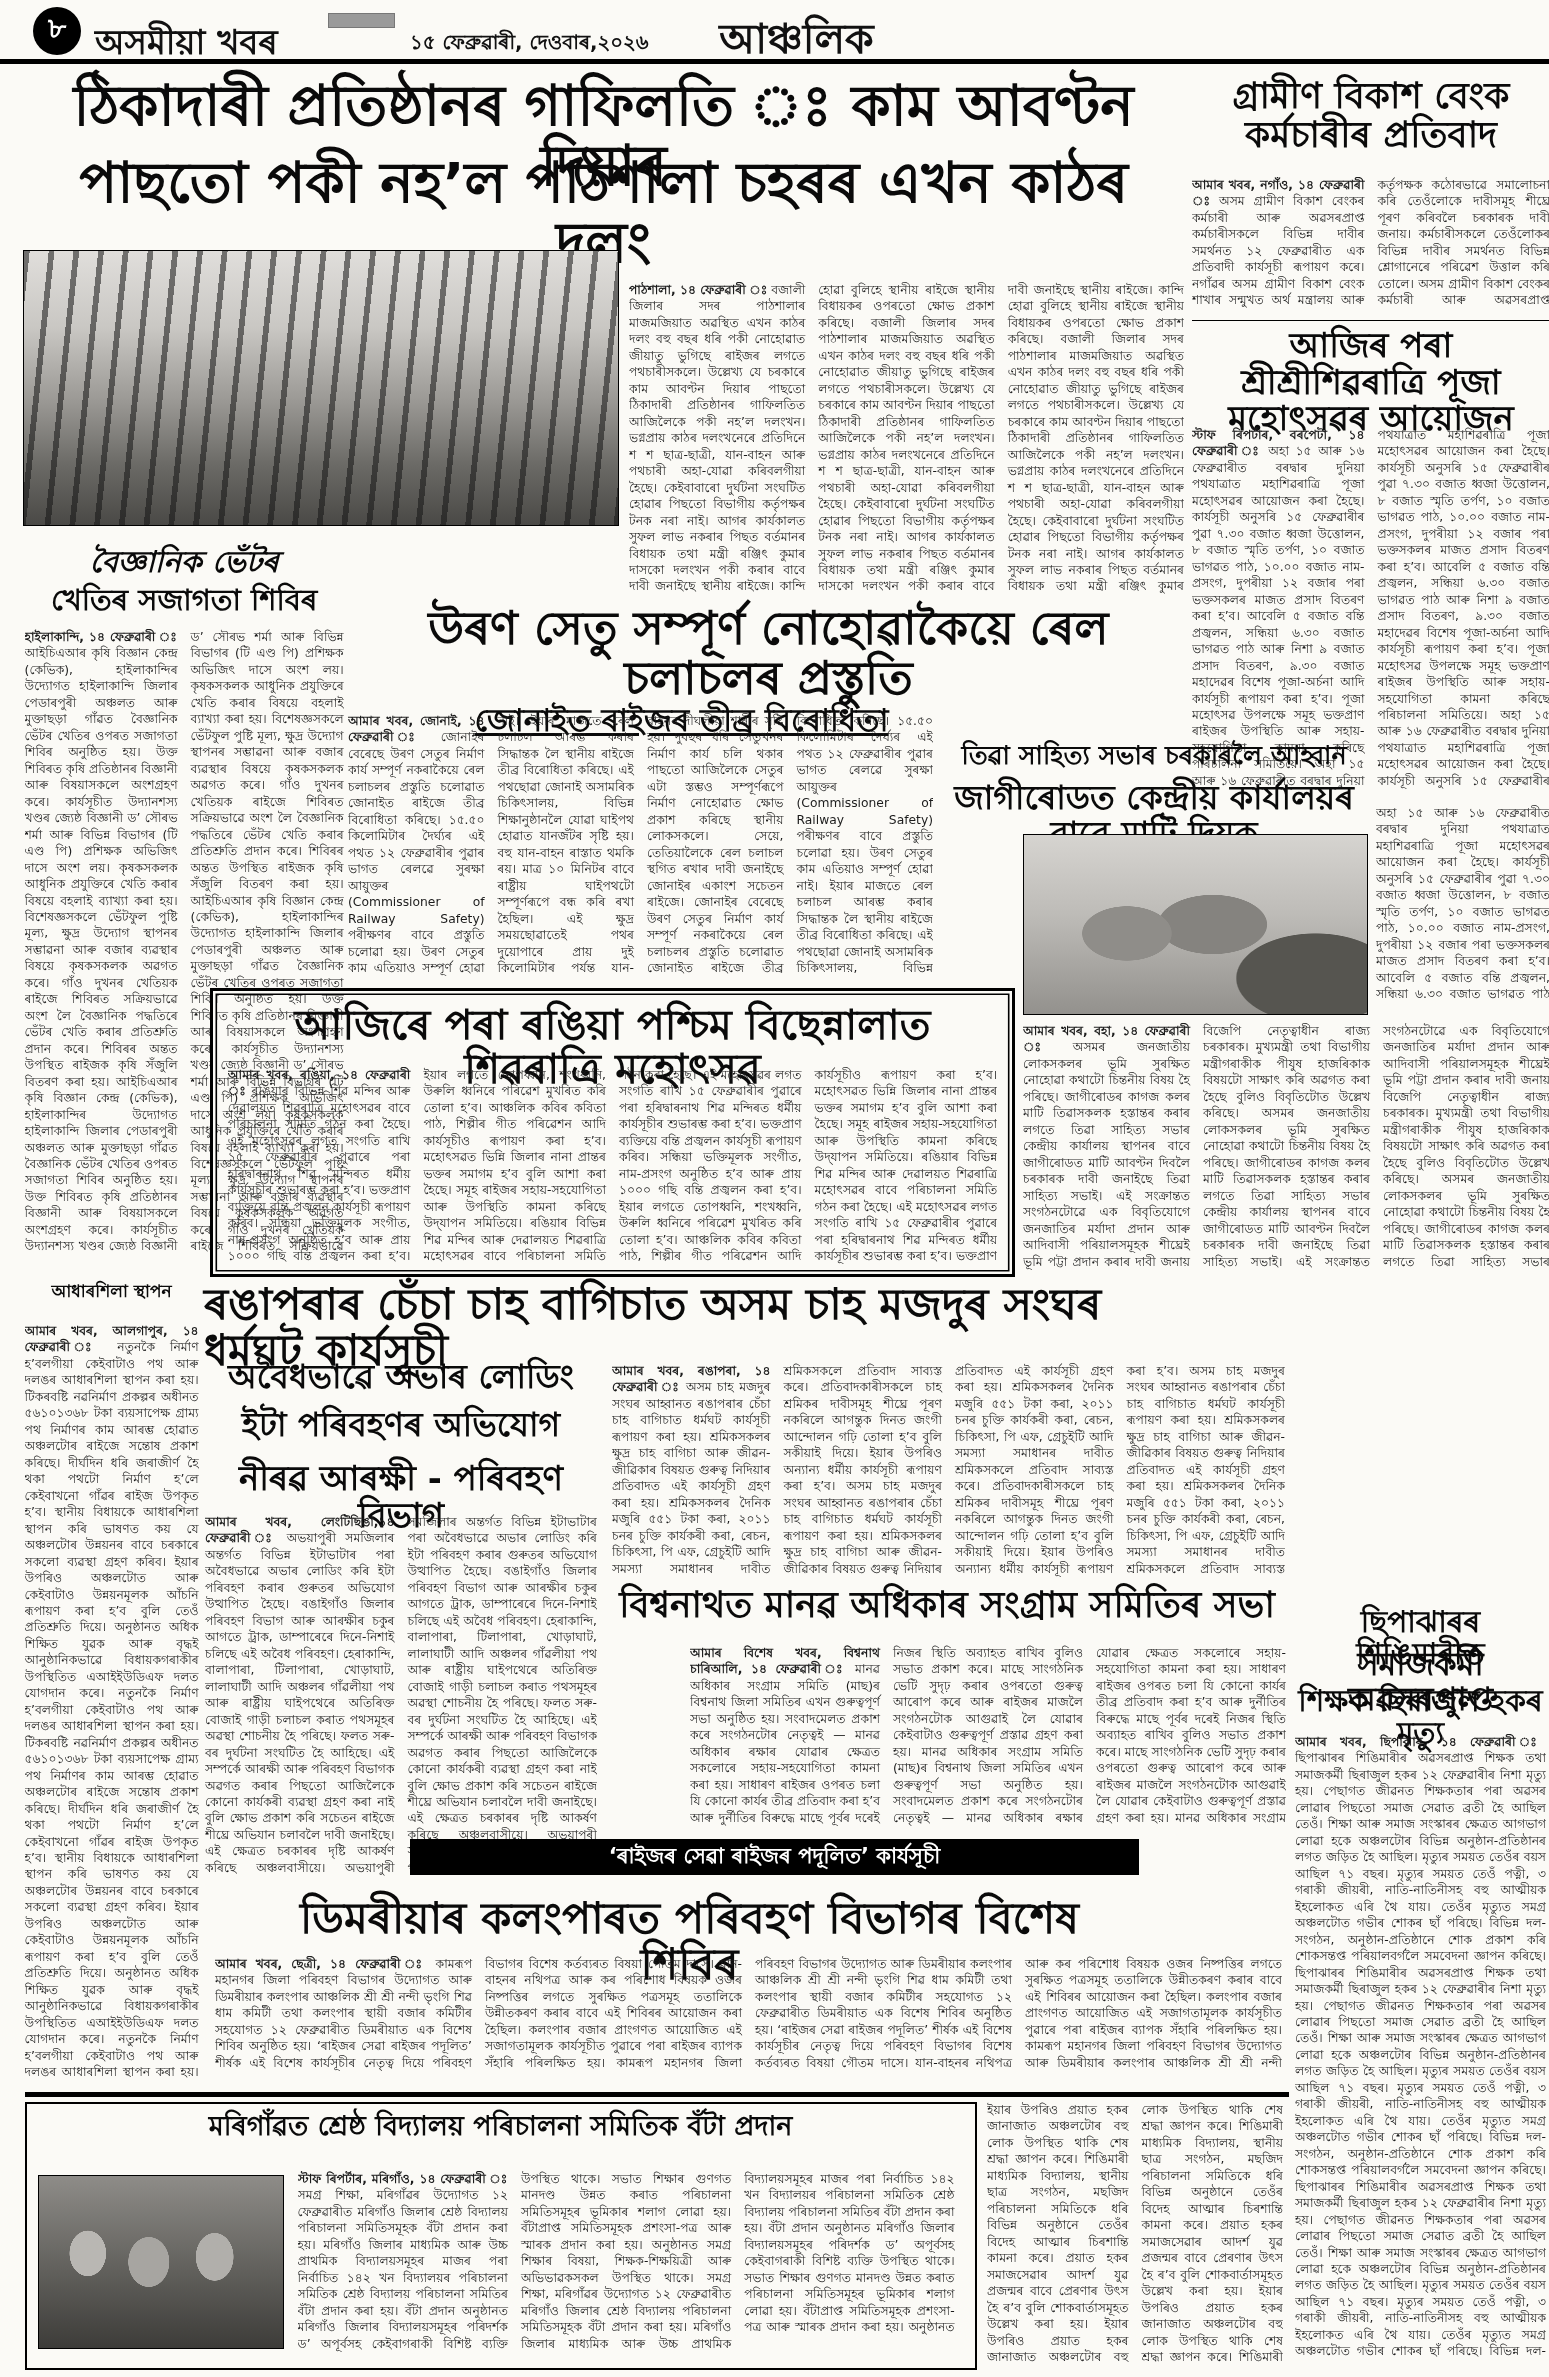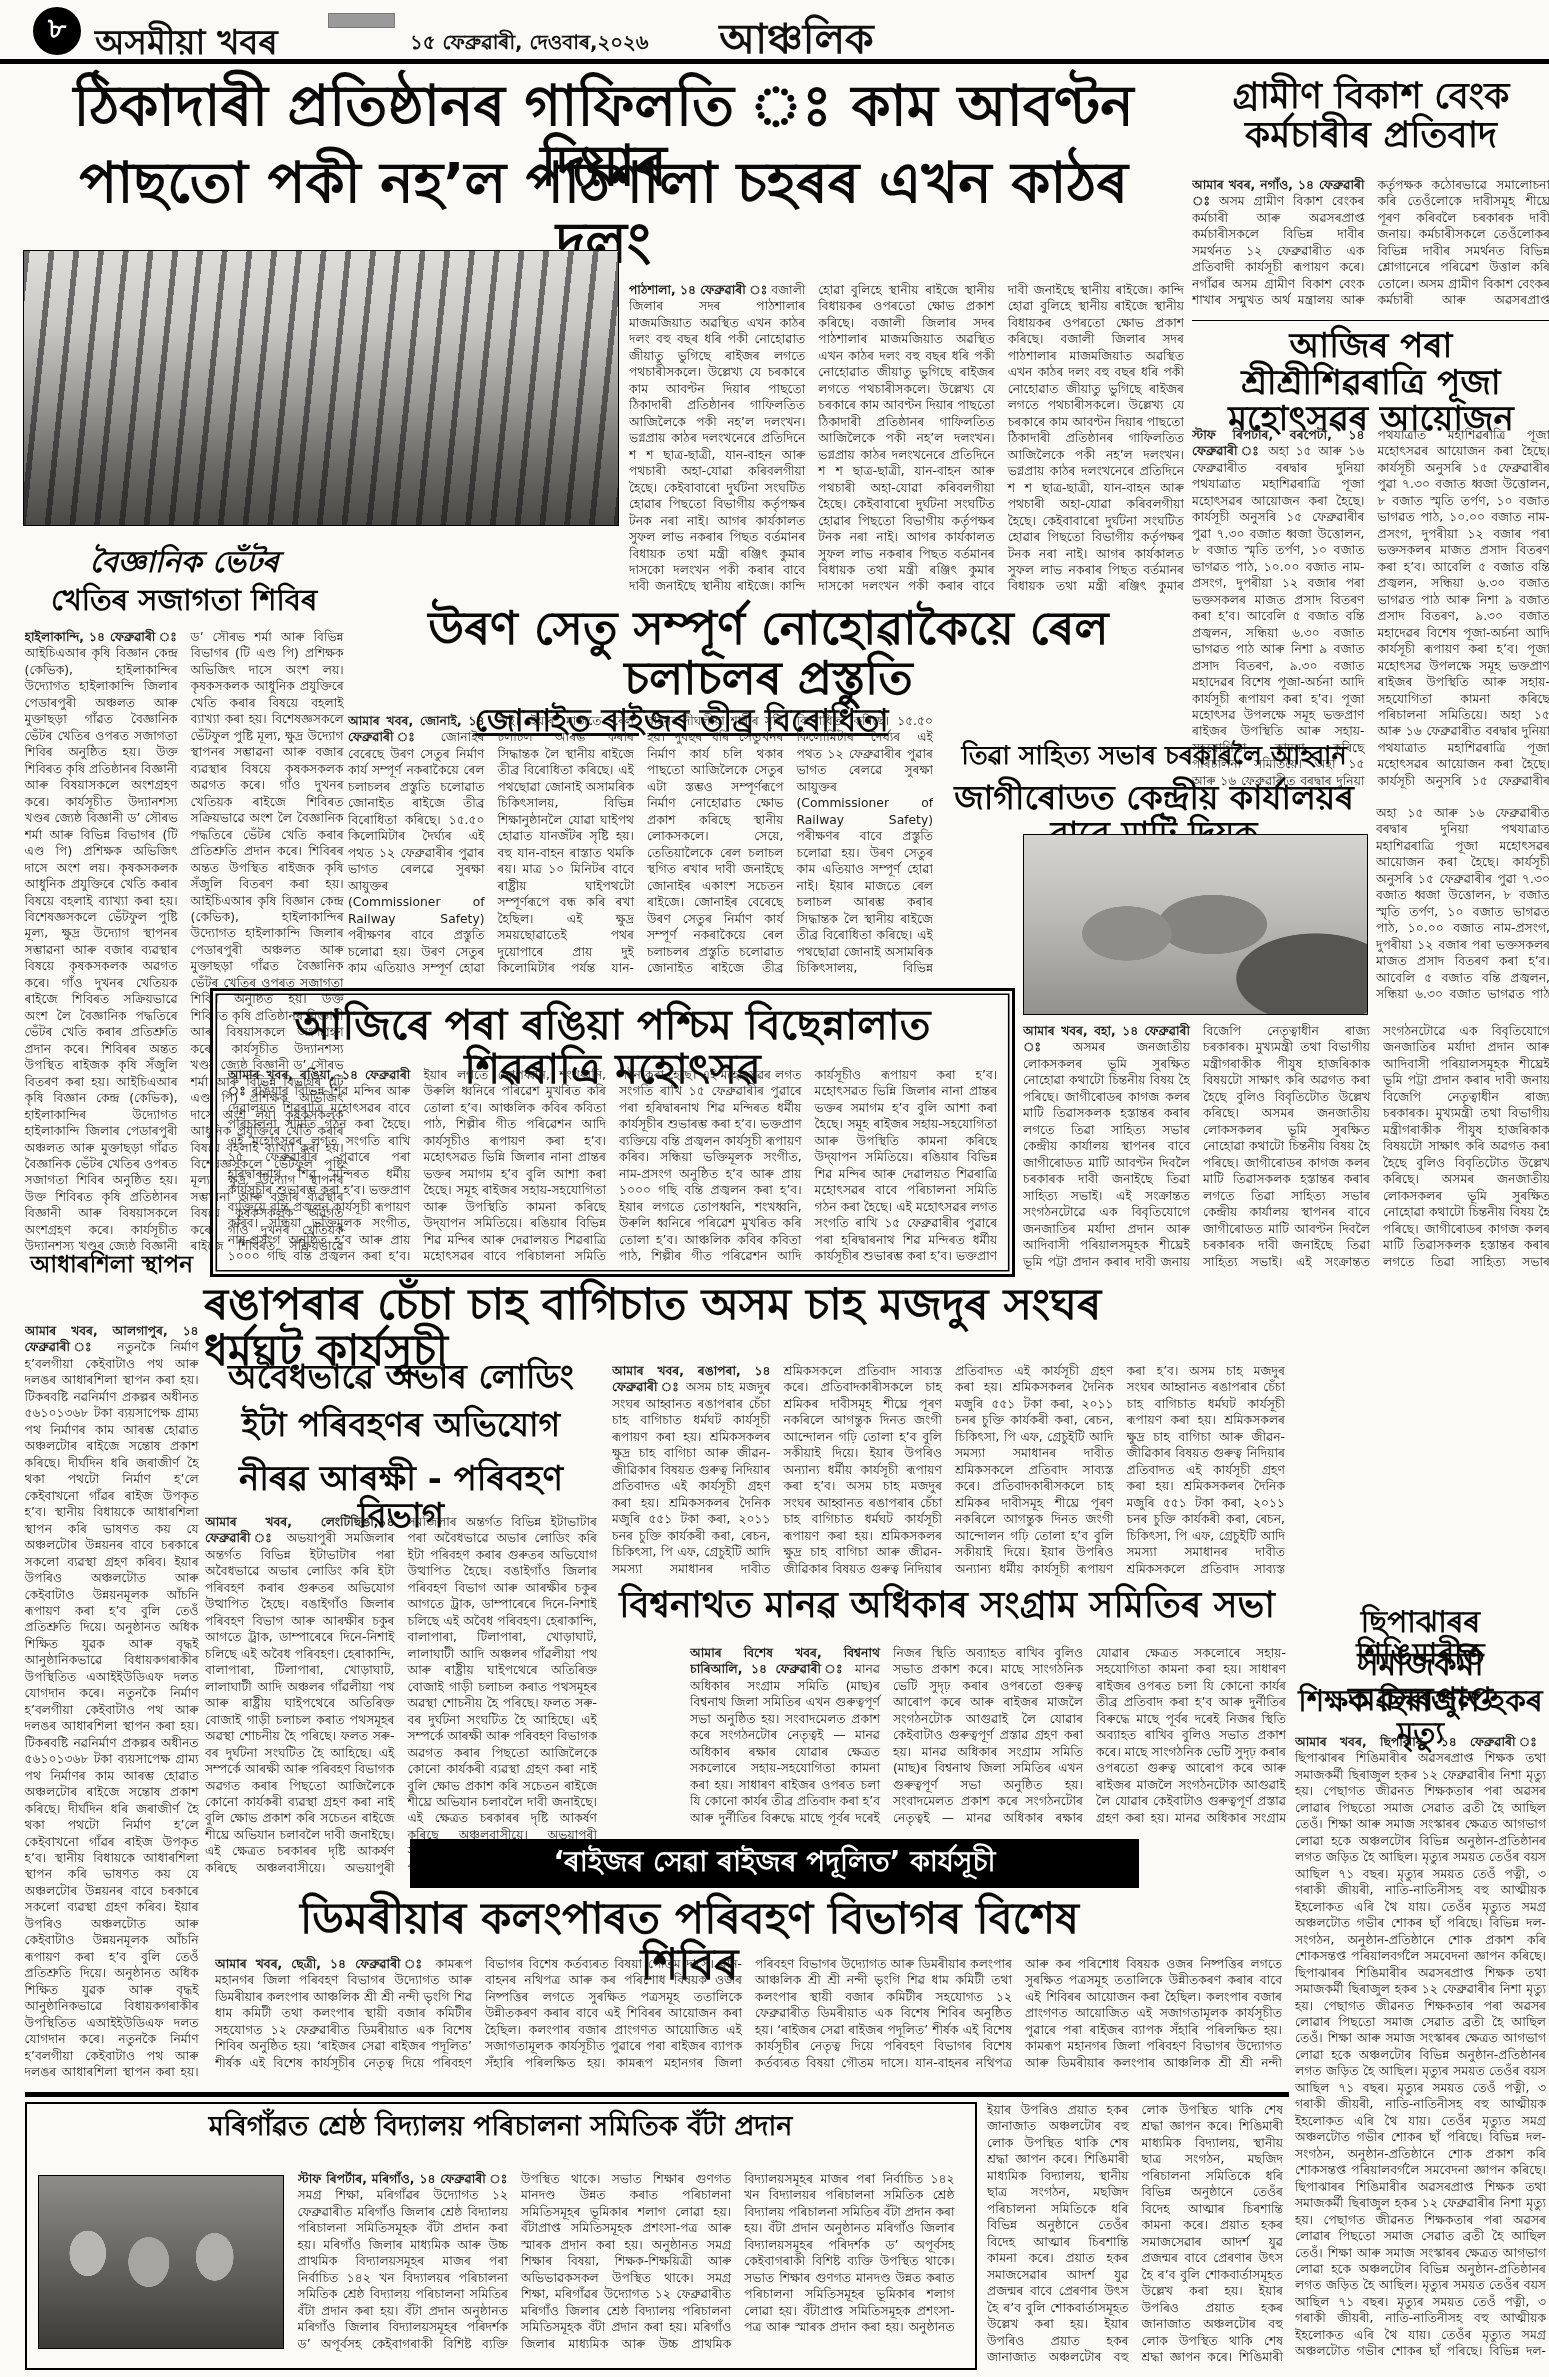--- a/index.html
+++ b/index.html
@@ -99,21 +99,21 @@
   </div>
 
   <div class="abs boxed" style="left:210px;top:988px;width:805px;height:289px;padding:11.5px 14.8px;">
     <div class="hl" style="font-size:41px;height:53px;">আজিৰে পৰা ৰঙিয়া পশ্চিম বিছেন্নালাত শিৱৰাত্ৰি মহোৎসৱ</div>
     <div class="body c4" style="height:207px;margin-top:11.5px;">
       <span class="byline">আমাৰ খবৰ, ৰঙিয়া, ১৪ ফেব্ৰুৱাৰী ঃ</span>
       <span class="bodytext">ৰঙিয়াৰ বিভিন্ন শিৱ মন্দিৰ আৰু দেৱালয়ত শিৱৰাত্ৰি মহোৎসৱৰ বাবে পৰিচালনা সমিতি গঠন কৰা হৈছে। এই মহোৎসৱৰ লগত সংগতি ৰাখি ১৫ ফেব্ৰুৱাৰীৰ পুৱাৰে পৰা হৰিদ্বাৰনাথ শিৱ মন্দিৰত ধৰ্মীয় কাৰ্যসূচীৰ শুভাৰম্ভ কৰা হ’ব। ভক্তপ্ৰাণ ব্যক্তিয়ে বন্তি প্ৰজ্বলন কাৰ্যসূচী ৰূপায়ণ কৰিব। সন্ধিয়া ভক্তিমূলক সংগীত, নাম-প্ৰসংগ অনুষ্ঠিত হ’ব আৰু প্ৰায় ১০০০ গছি বন্তি প্ৰজ্বলন কৰা হ’ব। ইয়াৰ লগতে তোপধ্বনি, শংখধ্বনি, উৰুলি ধ্বনিৰে পৰিৱেশ মুখৰিত কৰি তোলা হ’ব। আঞ্চলিক কবিৰ কবিতা পাঠ, শিল্পীৰ গীত পৰিৱেশন আদি কাৰ্যসূচীও ৰূপায়ণ কৰা হ’ব। মহোৎসৱত ভিন্নি জিলাৰ নানা প্ৰান্তৰ ভক্তৰ সমাগম হ’ব বুলি আশা কৰা হৈছে। সমূহ ৰাইজৰ সহায়-সহযোগিতা আৰু উপস্থিতি কামনা কৰিছে উদ্‌যাপন সমিতিয়ে। ৰঙিয়াৰ বিভিন্ন শিৱ মন্দিৰ আৰু দেৱালয়ত শিৱৰাত্ৰি মহোৎসৱৰ বাবে পৰিচালনা সমিতি গঠন কৰা হৈছে। এই মহোৎসৱৰ লগত সংগতি ৰাখি ১৫ ফেব্ৰুৱাৰীৰ পুৱাৰে পৰা হৰিদ্বাৰনাথ শিৱ মন্দিৰত ধৰ্মীয় কাৰ্যসূচীৰ শুভাৰম্ভ কৰা হ’ব। ভক্তপ্ৰাণ ব্যক্তিয়ে বন্তি প্ৰজ্বলন কাৰ্যসূচী ৰূপায়ণ কৰিব। সন্ধিয়া ভক্তিমূলক সংগীত, নাম-প্ৰসংগ অনুষ্ঠিত হ’ব আৰু প্ৰায় ১০০০ গছি বন্তি প্ৰজ্বলন কৰা হ’ব। ইয়াৰ লগতে তোপধ্বনি, শংখধ্বনি, উৰুলি ধ্বনিৰে পৰিৱেশ মুখৰিত কৰি তোলা হ’ব। আঞ্চলিক কবিৰ কবিতা পাঠ, শিল্পীৰ গীত পৰিৱেশন আদি কাৰ্যসূচীও ৰূপায়ণ কৰা হ’ব। মহোৎসৱত ভিন্নি জিলাৰ নানা প্ৰান্তৰ ভক্তৰ সমাগম হ’ব বুলি আশা কৰা হৈছে। সমূহ ৰাইজৰ সহায়-সহযোগিতা আৰু উপস্থিতি কামনা কৰিছে উদ্‌যাপন সমিতিয়ে। ৰঙিয়াৰ বিভিন্ন শিৱ মন্দিৰ আৰু দেৱালয়ত শিৱৰাত্ৰি মহোৎসৱৰ বাবে পৰিচালনা সমিতি গঠন কৰা হৈছে। এই মহোৎসৱৰ লগত সংগতি ৰাখি ১৫ ফেব্ৰুৱাৰীৰ পুৱাৰে পৰা হৰিদ্বাৰনাথ শিৱ মন্দিৰত ধৰ্মীয় কাৰ্যসূচীৰ শুভাৰম্ভ কৰা হ’ব। ভক্তপ্ৰাণ ব্যক্তিয়ে বন্তি প্ৰজ্বলন কাৰ্যসূচী ৰূপায়ণ কৰিব। সন্ধিয়া ভক্তিমূলক সংগীত, নাম-প্ৰসংগ অনুষ্ঠিত হ’ব আৰু প্ৰায় ১০০০ গছি বন্তি প্ৰজ্বলন কৰা হ’ব। ইয়াৰ লগতে তোপধ্বনি, শংখধ্বনি, উৰুলি ধ্বনিৰে পৰিৱেশ মুখৰিত কৰি তোলা হ’ব। আঞ্চলিক কবিৰ কবিতা পাঠ, শিল্পীৰ গীত পৰিৱেশন আদি কাৰ্যসূচীও ৰূপায়ণ কৰা হ’ব। মহোৎসৱত ভিন্নি জিলাৰ নানা প্ৰান্তৰ ভক্তৰ সমাগম হ’ব বুলি আশা কৰা হৈছে। সমূহ ৰাইজৰ সহায়-সহযোগিতা আৰু উপস্থিতি কামনা কৰিছে উদ্‌যাপন সমিতিয়ে।</span>
     </div>
   </div>
 
-  <div class="abs hl" style="left:24.6px;top:1252px;width:174px;height:36px;font-size:23px;">আধাৰশিলা স্থাপন</div>
+  <div class="abs hl" style="left:24.6px;top:1282px;width:174px;height:36px;font-size:17px;">আধাৰশিলা স্থাপন</div>
   <div class="abs body c1" style="left:24.6px;top:1323px;width:174px;height:762px;">
     <span class="byline">আমাৰ খবৰ, আলগাপুৰ, ১৪ ফেব্ৰুৱাৰী ঃ</span>
     <span class="bodytext">নতুনকৈ নিৰ্মাণ হ’বলগীয়া কেইবাটাও পথ আৰু দলঙৰ আধাৰশিলা স্থাপন কৰা হয়। টিকৰবষ্টি নৱনিৰ্মাণ প্ৰকল্পৰ অধীনত ৫৬১০১৩৬৮ টকা ব্যয়সাপেক্ষ গ্ৰাম্য পথ নিৰ্মাণৰ কাম আৰম্ভ হোৱাত অঞ্চলটোৰ ৰাইজে সন্তোষ প্ৰকাশ কৰিছে। দীৰ্ঘদিন ধৰি জৰাজীৰ্ণ হৈ থকা পথটো নিৰ্মাণ হ’লে কেইবাখনো গাঁৱৰ ৰাইজ উপকৃত হ’ব। স্থানীয় বিধায়কে আধাৰশিলা স্থাপন কৰি ভাষণত কয় যে অঞ্চলটোৰ উন্নয়নৰ বাবে চৰকাৰে সকলো ব্যৱস্থা গ্ৰহণ কৰিব। ইয়াৰ উপৰিও অঞ্চলটোত আৰু কেইবাটাও উন্নয়নমূলক আঁচনি ৰূপায়ণ কৰা হ’ব বুলি তেওঁ প্ৰতিশ্ৰুতি দিয়ে। অনুষ্ঠানত অধিক শিক্ষিত যুৱক আৰু বৃদ্ধই আনুষ্ঠানিকভাৱে বিধায়কগৰাকীৰ উপস্থিতিত এআইইউডিএফ দলত যোগদান কৰে। নতুনকৈ নিৰ্মাণ হ’বলগীয়া কেইবাটাও পথ আৰু দলঙৰ আধাৰশিলা স্থাপন কৰা হয়। টিকৰবষ্টি নৱনিৰ্মাণ প্ৰকল্পৰ অধীনত ৫৬১০১৩৬৮ টকা ব্যয়সাপেক্ষ গ্ৰাম্য পথ নিৰ্মাণৰ কাম আৰম্ভ হোৱাত অঞ্চলটোৰ ৰাইজে সন্তোষ প্ৰকাশ কৰিছে। দীৰ্ঘদিন ধৰি জৰাজীৰ্ণ হৈ থকা পথটো নিৰ্মাণ হ’লে কেইবাখনো গাঁৱৰ ৰাইজ উপকৃত হ’ব। স্থানীয় বিধায়কে আধাৰশিলা স্থাপন কৰি ভাষণত কয় যে অঞ্চলটোৰ উন্নয়নৰ বাবে চৰকাৰে সকলো ব্যৱস্থা গ্ৰহণ কৰিব। ইয়াৰ উপৰিও অঞ্চলটোত আৰু কেইবাটাও উন্নয়নমূলক আঁচনি ৰূপায়ণ কৰা হ’ব বুলি তেওঁ প্ৰতিশ্ৰুতি দিয়ে। অনুষ্ঠানত অধিক শিক্ষিত যুৱক আৰু বৃদ্ধই আনুষ্ঠানিকভাৱে বিধায়কগৰাকীৰ উপস্থিতিত এআইইউডিএফ দলত যোগদান কৰে। নতুনকৈ নিৰ্মাণ হ’বলগীয়া কেইবাটাও পথ আৰু দলঙৰ আধাৰশিলা স্থাপন কৰা হয়। টিকৰবষ্টি নৱনিৰ্মাণ প্ৰকল্পৰ অধীনত ৫৬১০১৩৬৮ টকা ব্যয়সাপেক্ষ গ্ৰাম্য পথ নিৰ্মাণৰ কাম আৰম্ভ হোৱাত অঞ্চলটোৰ ৰাইজে সন্তোষ প্ৰকাশ কৰিছে। দীৰ্ঘদিন ধৰি জৰাজীৰ্ণ হৈ থকা পথটো নিৰ্মাণ হ’লে কেইবাখনো গাঁৱৰ ৰাইজ উপকৃত হ’ব। স্থানীয় বিধায়কে আধাৰশিলা স্থাপন কৰি ভাষণত কয় যে অঞ্চলটোৰ উন্নয়নৰ বাবে চৰকাৰে সকলো ব্যৱস্থা গ্ৰহণ কৰিব। ইয়াৰ উপৰিও অঞ্চলটোত আৰু কেইবাটাও উন্নয়নমূলক আঁচনি ৰূপায়ণ কৰা হ’ব বুলি তেওঁ প্ৰতিশ্ৰুতি দিয়ে। অনুষ্ঠানত অধিক শিক্ষিত যুৱক আৰু বৃদ্ধই আনুষ্ঠানিকভাৱে বিধায়কগৰাকীৰ উপস্থিতিত এআইইউডিএফ দলত যোগদান কৰে।</span>
   </div>
 
   <div class="abs hl hl-left" style="left:204px;top:1281px;width:1005px;height:71px;font-size:43px;">ৰঙাপৰাৰ চেঁচা চাহ বাগিচাত অসম চাহ মজদুৰ সংঘৰ ধৰ্মঘট কাৰ্যসূচী</div>
   <div class="abs body c4" style="left:612px;top:1363px;width:673px;height:215px;">
     <span class="byline">আমাৰ খবৰ, ৰঙাপৰা, ১৪ ফেব্ৰুৱাৰী ঃ</span>
     <span class="bodytext">অসম চাহ মজদুৰ সংঘৰ আহ্বানত ৰঙাপৰাৰ চেঁচা চাহ বাগিচাত ধৰ্মঘট কাৰ্যসূচী ৰূপায়ণ কৰা হয়। শ্ৰমিকসকলৰ ক্ষুদ্ৰ চাহ বাগিচা আৰু জীৱন-জীৱিকাৰ বিষয়ত গুৰুত্ব নিদিয়াৰ প্ৰতিবাদত এই কাৰ্যসূচী গ্ৰহণ কৰা হয়। শ্ৰমিকসকলৰ দৈনিক মজুৰি ৫৫১ টকা কৰা, ২০১১ চনৰ চুক্তি কাৰ্যকৰী কৰা, ৰেচন, চিকিৎসা, পি এফ, গ্ৰেচুইটি আদি সমস্যা সমাধানৰ দাবীত শ্ৰমিকসকলে প্ৰতিবাদ সাব্যস্ত কৰে। প্ৰতিবাদকাৰীসকলে চাহ শ্ৰমিকৰ দাবীসমূহ শীঘ্ৰে পূৰণ নকৰিলে আগন্তুক দিনত জংগী আন্দোলন গঢ়ি তোলা হ’ব বুলি সকীয়াই দিয়ে। ইয়াৰ উপৰিও অন্যান্য ধৰ্মীয় কাৰ্যসূচী ৰূপায়ণ কৰা হ’ব। অসম চাহ মজদুৰ সংঘৰ আহ্বানত ৰঙাপৰাৰ চেঁচা চাহ বাগিচাত ধৰ্মঘট কাৰ্যসূচী ৰূপায়ণ কৰা হয়। শ্ৰমিকসকলৰ ক্ষুদ্ৰ চাহ বাগিচা আৰু জীৱন-জীৱিকাৰ বিষয়ত গুৰুত্ব নিদিয়াৰ প্ৰতিবাদত এই কাৰ্যসূচী গ্ৰহণ কৰা হয়। শ্ৰমিকসকলৰ দৈনিক মজুৰি ৫৫১ টকা কৰা, ২০১১ চনৰ চুক্তি কাৰ্যকৰী কৰা, ৰেচন, চিকিৎসা, পি এফ, গ্ৰেচুইটি আদি সমস্যা সমাধানৰ দাবীত শ্ৰমিকসকলে প্ৰতিবাদ সাব্যস্ত কৰে। প্ৰতিবাদকাৰীসকলে চাহ শ্ৰমিকৰ দাবীসমূহ শীঘ্ৰে পূৰণ নকৰিলে আগন্তুক দিনত জংগী আন্দোলন গঢ়ি তোলা হ’ব বুলি সকীয়াই দিয়ে। ইয়াৰ উপৰিও অন্যান্য ধৰ্মীয় কাৰ্যসূচী ৰূপায়ণ কৰা হ’ব। অসম চাহ মজদুৰ সংঘৰ আহ্বানত ৰঙাপৰাৰ চেঁচা চাহ বাগিচাত ধৰ্মঘট কাৰ্যসূচী ৰূপায়ণ কৰা হয়। শ্ৰমিকসকলৰ ক্ষুদ্ৰ চাহ বাগিচা আৰু জীৱন-জীৱিকাৰ বিষয়ত গুৰুত্ব নিদিয়াৰ প্ৰতিবাদত এই কাৰ্যসূচী গ্ৰহণ কৰা হয়। শ্ৰমিকসকলৰ দৈনিক মজুৰি ৫৫১ টকা কৰা, ২০১১ চনৰ চুক্তি কাৰ্যকৰী কৰা, ৰেচন, চিকিৎসা, পি এফ, গ্ৰেচুইটি আদি সমস্যা সমাধানৰ দাবীত শ্ৰমিকসকলে প্ৰতিবাদ সাব্যস্ত কৰে। প্ৰতিবাদকাৰীসকলে চাহ শ্ৰমিকৰ দাবীসমূহ শীঘ্ৰে পূৰণ নকৰিলে আগন্তুক দিনত জংগী আন্দোলন গঢ়ি তোলা হ’ব বুলি সকীয়াই দিয়ে। ইয়াৰ উপৰিও অন্যান্য ধৰ্মীয় কাৰ্যসূচী ৰূপায়ণ কৰা হ’ব।</span>
   </div>
@@ -133,21 +133,21 @@
   </div>
 
   <div class="abs hl" style="left:1295px;top:1607px;width:251px;height:39px;font-size:29.6px;">ছিপাঝাৰৰ শিঙিমাৰীত</div>
   <div class="abs hl" style="left:1295px;top:1647px;width:251px;height:26px;font-size:32px;">সমাজকৰ্মী অৱসৰপ্ৰাপ্ত</div>
   <div class="abs hl" style="left:1295px;top:1686px;width:251px;height:39px;font-size:29.6px;">শিক্ষক ছিৰাজুল হকৰ মৃত্যু</div>
   <div class="abs body c1" style="left:1295px;top:1734px;width:251px;height:634px;">
     <span class="byline">আমাৰ খবৰ, ছিপাঝাৰ, ১৪ ফেব্ৰুৱাৰী ঃ</span>
     <span class="bodytext">ছিপাঝাৰৰ শিঙিমাৰীৰ অৱসৰপ্ৰাপ্ত শিক্ষক তথা সমাজকৰ্মী ছিৰাজুল হকৰ ১২ ফেব্ৰুৱাৰীৰ নিশা মৃত্যু হয়। পেছাগত জীৱনত শিক্ষকতাৰ পৰা অৱসৰ লোৱাৰ পিছতো সমাজ সেৱাত ব্ৰতী হৈ আছিল তেওঁ। শিক্ষা আৰু সমাজ সংস্কাৰৰ ক্ষেত্ৰত আগভাগ লোৱা হকে অঞ্চলটোৰ বিভিন্ন অনুষ্ঠান-প্ৰতিষ্ঠানৰ লগত জড়িত হৈ আছিল। মৃত্যুৰ সময়ত তেওঁৰ বয়স আছিল ৭১ বছৰ। মৃত্যুৰ সময়ত তেওঁ পত্নী, ৩ গৰাকী জীয়ৰী, নাতি-নাতিনীসহ বহু আত্মীয়ক ইহলোকত এৰি থৈ যায়। তেওঁৰ মৃত্যুত সমগ্ৰ অঞ্চলটোত গভীৰ শোকৰ ছাঁ পৰিছে। বিভিন্ন দল-সংগঠন, অনুষ্ঠান-প্ৰতিষ্ঠানে শোক প্ৰকাশ কৰি শোকসন্তপ্ত পৰিয়ালবৰ্গলৈ সমবেদনা জ্ঞাপন কৰিছে। ছিপাঝাৰৰ শিঙিমাৰীৰ অৱসৰপ্ৰাপ্ত শিক্ষক তথা সমাজকৰ্মী ছিৰাজুল হকৰ ১২ ফেব্ৰুৱাৰীৰ নিশা মৃত্যু হয়। পেছাগত জীৱনত শিক্ষকতাৰ পৰা অৱসৰ লোৱাৰ পিছতো সমাজ সেৱাত ব্ৰতী হৈ আছিল তেওঁ। শিক্ষা আৰু সমাজ সংস্কাৰৰ ক্ষেত্ৰত আগভাগ লোৱা হকে অঞ্চলটোৰ বিভিন্ন অনুষ্ঠান-প্ৰতিষ্ঠানৰ লগত জড়িত হৈ আছিল। মৃত্যুৰ সময়ত তেওঁৰ বয়স আছিল ৭১ বছৰ। মৃত্যুৰ সময়ত তেওঁ পত্নী, ৩ গৰাকী জীয়ৰী, নাতি-নাতিনীসহ বহু আত্মীয়ক ইহলোকত এৰি থৈ যায়। তেওঁৰ মৃত্যুত সমগ্ৰ অঞ্চলটোত গভীৰ শোকৰ ছাঁ পৰিছে। বিভিন্ন দল-সংগঠন, অনুষ্ঠান-প্ৰতিষ্ঠানে শোক প্ৰকাশ কৰি শোকসন্তপ্ত পৰিয়ালবৰ্গলৈ সমবেদনা জ্ঞাপন কৰিছে। ছিপাঝাৰৰ শিঙিমাৰীৰ অৱসৰপ্ৰাপ্ত শিক্ষক তথা সমাজকৰ্মী ছিৰাজুল হকৰ ১২ ফেব্ৰুৱাৰীৰ নিশা মৃত্যু হয়। পেছাগত জীৱনত শিক্ষকতাৰ পৰা অৱসৰ লোৱাৰ পিছতো সমাজ সেৱাত ব্ৰতী হৈ আছিল তেওঁ। শিক্ষা আৰু সমাজ সংস্কাৰৰ ক্ষেত্ৰত আগভাগ লোৱা হকে অঞ্চলটোৰ বিভিন্ন অনুষ্ঠান-প্ৰতিষ্ঠানৰ লগত জড়িত হৈ আছিল। মৃত্যুৰ সময়ত তেওঁৰ বয়স আছিল ৭১ বছৰ। মৃত্যুৰ সময়ত তেওঁ পত্নী, ৩ গৰাকী জীয়ৰী, নাতি-নাতিনীসহ বহু আত্মীয়ক ইহলোকত এৰি থৈ যায়। তেওঁৰ মৃত্যুত সমগ্ৰ অঞ্চলটোত গভীৰ শোকৰ ছাঁ পৰিছে। বিভিন্ন দল-সংগঠন, অনুষ্ঠান-প্ৰতিষ্ঠানে শোক প্ৰকাশ কৰি শোকসন্তপ্ত পৰিয়ালবৰ্গলৈ সমবেদনা জ্ঞাপন কৰিছে।</span>
   </div>
 
-  <div class="abs bar" style="left:410px;top:1839px;width:729px;height:49px;font-size:28px;">
+  <div class="abs bar" style="left:410px;top:1839px;width:729px;height:36px;font-size:21px;">
     <span>‘ৰাইজৰ সেৱা ৰাইজৰ পদূলিত’ কাৰ্যসূচী</span>
   </div>
   <div class="abs hl" style="left:246px;top:1895px;width:887px;height:54px;font-size:43px;">ডিমৰীয়াৰ কলংপাৰত পৰিবহণ বিভাগৰ বিশেষ শিবিৰ</div>
   <div class="abs body c4" style="left:215px;top:1956px;width:1067px;height:130px;">
     <span class="byline">আমাৰ খবৰ, ছেত্ৰী, ১৪ ফেব্ৰুৱাৰী ঃ</span>
     <span class="bodytext">কামৰূপ মহানগৰ জিলা পৰিবহণ বিভাগৰ উদ্যোগত আৰু ডিমৰীয়াৰ কলংপাৰ আঞ্চলিক শ্ৰী শ্ৰী নন্দী ভৃংগি শিৱ ধাম কমিটী তথা কলংপাৰ স্থায়ী বজাৰ কমিটীৰ সহযোগত ১২ ফেব্ৰুৱাৰীত ডিমৰীয়াত এক বিশেষ শিবিৰ অনুষ্ঠিত হয়। ‘ৰাইজৰ সেৱা ৰাইজৰ পদূলিত’ শীৰ্ষক এই বিশেষ কাৰ্যসূচীৰ নেতৃত্ব দিয়ে পৰিবহণ বিভাগৰ বিশেষ কৰ্তব্যৰত বিষয়া গৌতম দাসে। যান-বাহনৰ নথিপত্ৰ আৰু কৰ পৰিশোধ বিষয়ক ওজৰ নিষ্পত্তিৰ লগতে সুৰক্ষিত পত্ৰসমূহ ততালিকে উন্নীতকৰণ কৰাৰ বাবে এই শিবিৰৰ আয়োজন কৰা হৈছিল। কলংপাৰ বজাৰ প্ৰাংগণত আয়োজিত এই সজাগতামূলক কাৰ্যসূচীত পুৱাৰে পৰা ৰাইজৰ ব্যাপক সঁহাৰি পৰিলক্ষিত হয়। কামৰূপ মহানগৰ জিলা পৰিবহণ বিভাগৰ উদ্যোগত আৰু ডিমৰীয়াৰ কলংপাৰ আঞ্চলিক শ্ৰী শ্ৰী নন্দী ভৃংগি শিৱ ধাম কমিটী তথা কলংপাৰ স্থায়ী বজাৰ কমিটীৰ সহযোগত ১২ ফেব্ৰুৱাৰীত ডিমৰীয়াত এক বিশেষ শিবিৰ অনুষ্ঠিত হয়। ‘ৰাইজৰ সেৱা ৰাইজৰ পদূলিত’ শীৰ্ষক এই বিশেষ কাৰ্যসূচীৰ নেতৃত্ব দিয়ে পৰিবহণ বিভাগৰ বিশেষ কৰ্তব্যৰত বিষয়া গৌতম দাসে। যান-বাহনৰ নথিপত্ৰ আৰু কৰ পৰিশোধ বিষয়ক ওজৰ নিষ্পত্তিৰ লগতে সুৰক্ষিত পত্ৰসমূহ ততালিকে উন্নীতকৰণ কৰাৰ বাবে এই শিবিৰৰ আয়োজন কৰা হৈছিল। কলংপাৰ বজাৰ প্ৰাংগণত আয়োজিত এই সজাগতামূলক কাৰ্যসূচীত পুৱাৰে পৰা ৰাইজৰ ব্যাপক সঁহাৰি পৰিলক্ষিত হয়। কামৰূপ মহানগৰ জিলা পৰিবহণ বিভাগৰ উদ্যোগত আৰু ডিমৰীয়াৰ কলংপাৰ আঞ্চলিক শ্ৰী শ্ৰী নন্দী ভৃংগি শিৱ ধাম কমিটী তথা কলংপাৰ স্থায়ী বজাৰ কমিটীৰ সহযোগত ১২ ফেব্ৰুৱাৰীত ডিমৰীয়াত এক বিশেষ শিবিৰ অনুষ্ঠিত হয়। ‘ৰাইজৰ সেৱা ৰাইজৰ পদূলিত’ শীৰ্ষক এই বিশেষ কাৰ্যসূচীৰ নেতৃত্ব দিয়ে পৰিবহণ বিভাগৰ বিশেষ কৰ্তব্যৰত বিষয়া গৌতম দাসে। যান-বাহনৰ নথিপত্ৰ আৰু কৰ পৰিশোধ বিষয়ক ওজৰ নিষ্পত্তিৰ লগতে সুৰক্ষিত পত্ৰসমূহ ততালিকে উন্নীতকৰণ কৰাৰ বাবে এই শিবিৰৰ আয়োজন কৰা হৈছিল। কলংপাৰ বজাৰ প্ৰাংগণত আয়োজিত এই সজাগতামূলক কাৰ্যসূচীত পুৱাৰে পৰা ৰাইজৰ ব্যাপক সঁহাৰি পৰিলক্ষিত হয়।</span>
   </div>
   <div class="abs rule-double" style="left:24.6px;top:2092px;width:1264px;"></div>
 
   <div class="abs" style="left:24.6px;top:2102px;width:952px;height:268px;border:2.5px solid #000;padding:6.6px 9.9px;box-sizing:border-box;">

